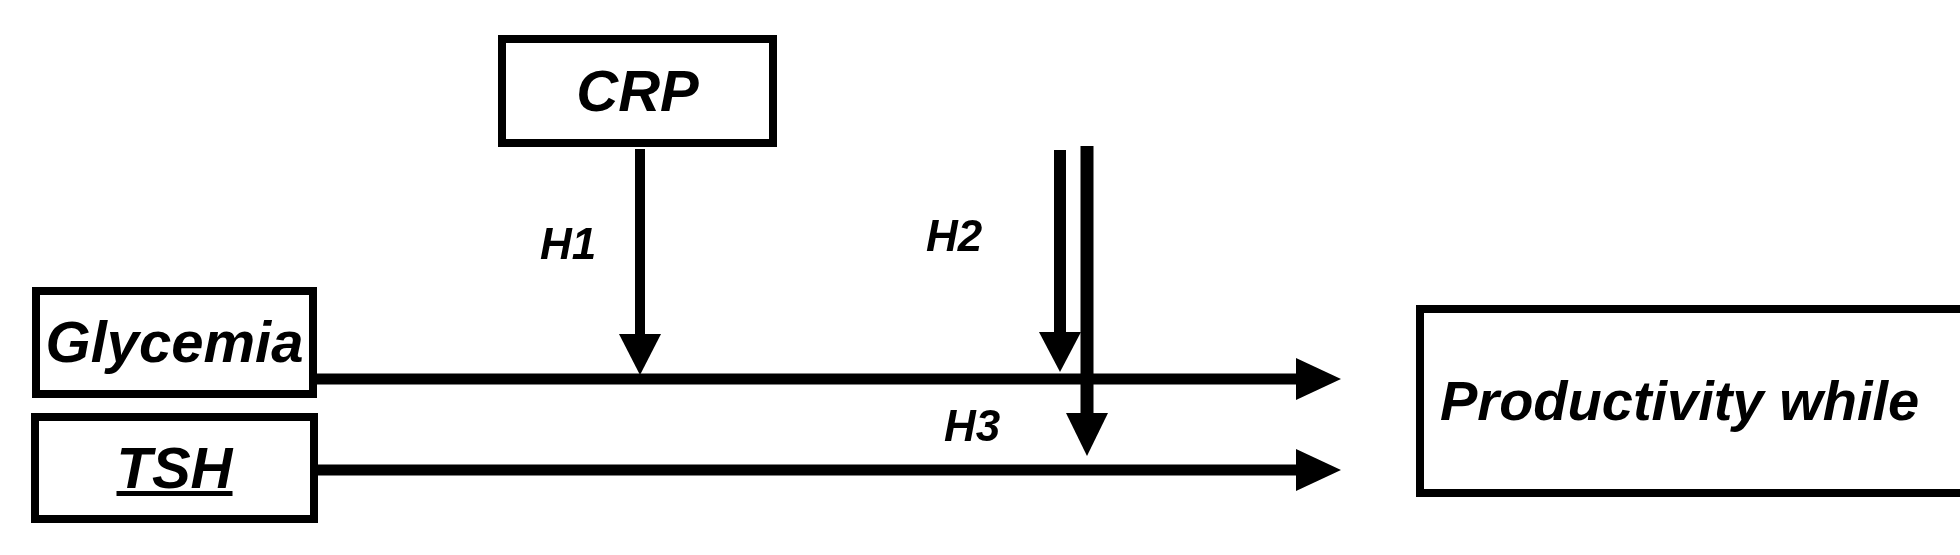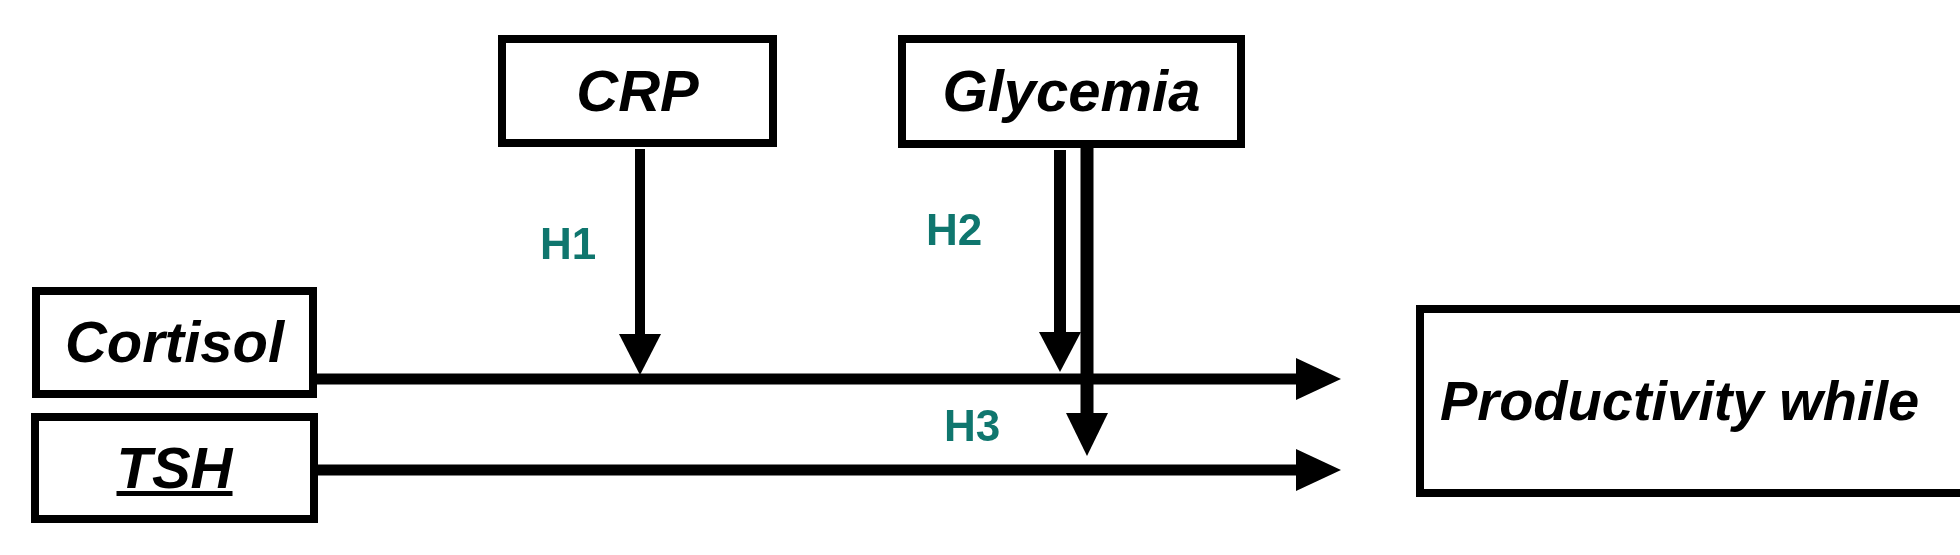--- a/index.html
+++ b/index.html
@@ -47,28 +47,29 @@
     flex-direction: column;
     align-items: flex-start;
     justify-content: center;
     padding-left: 16px;
     font-size: 56px;
     line-height: 1.28;
     text-align: center;
   }
   .hlabel {
     position: absolute;
-    color: #0f766e;
+    color: #000000;
+    font-style: italic;
     font-weight: bold;
     font-size: 44px;
     line-height: 1;
     white-space: nowrap;
   }
   .hlabel-h1 { left: 540px; top: 222px; }
-  .hlabel-h2 { left: 926px; top: 208px; }
+  .hlabel-h2 { left: 926px; top: 214px; }
   .hlabel-h3 { left: 944px; top: 404px; }
 </style>
 </head>
 <body>
 
 <div id="canvas">
 
   <svg id="arrows" viewBox="0 0 1960 555" xmlns="http://www.w3.org/2000/svg">
 
     <line x1="317" y1="379" x2="1302" y2="379" stroke="#000000" stroke-width="11"></line>
@@ -84,26 +85,23 @@
     <polygon points="1060,372 1039,332 1081,332" fill="#000000"></polygon>
 
     <line x1="1087" y1="146" x2="1087" y2="416" stroke="#000000" stroke-width="13"></line>
     <polygon points="1087,456 1066,413 1108,413" fill="#000000"></polygon>
   </svg>
 
   <div class="box box-crp">
     <span>CRP</span>
   </div>
 
-  <div class="box box-glycemia">
-    <span>Glycemia</span>
-  </div>
 
   <div class="box box-cortisol">
-    <span>Cortisol</span>
+    <span>Glycemia</span>
   </div>
 
   <div class="box box-tsh">
     <span>TSH</span>
   </div>
 
   <div class="box box-productivity">
     <span>Productivity while</span>
   </div>
 

